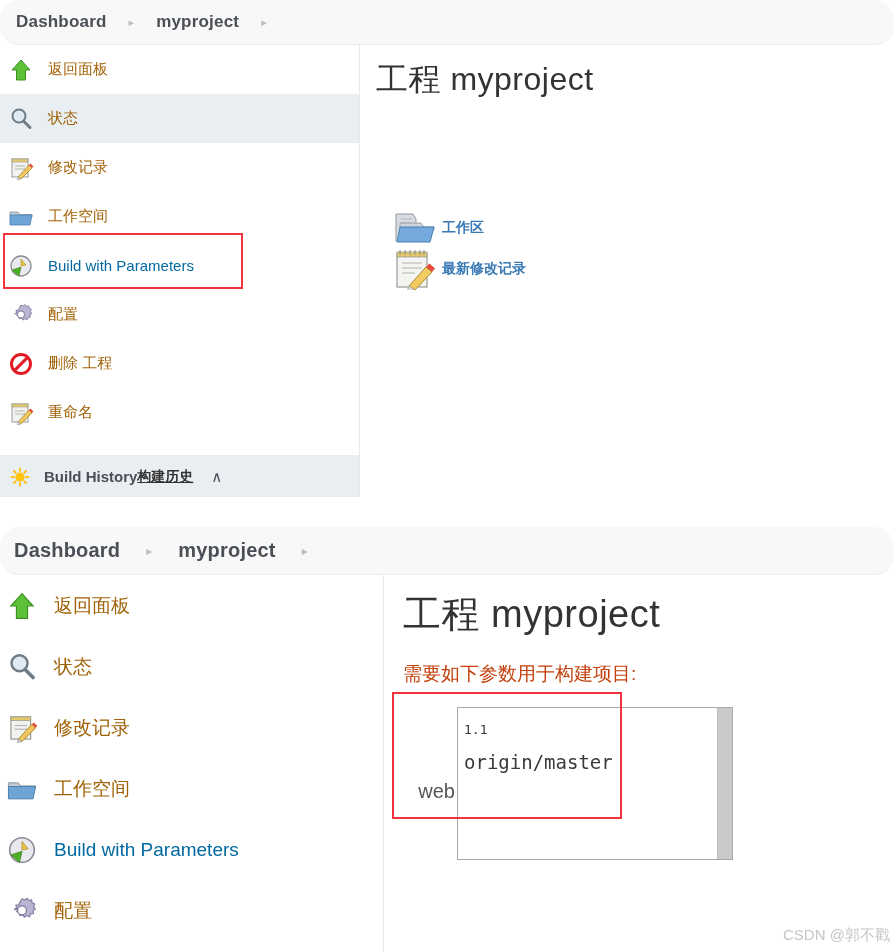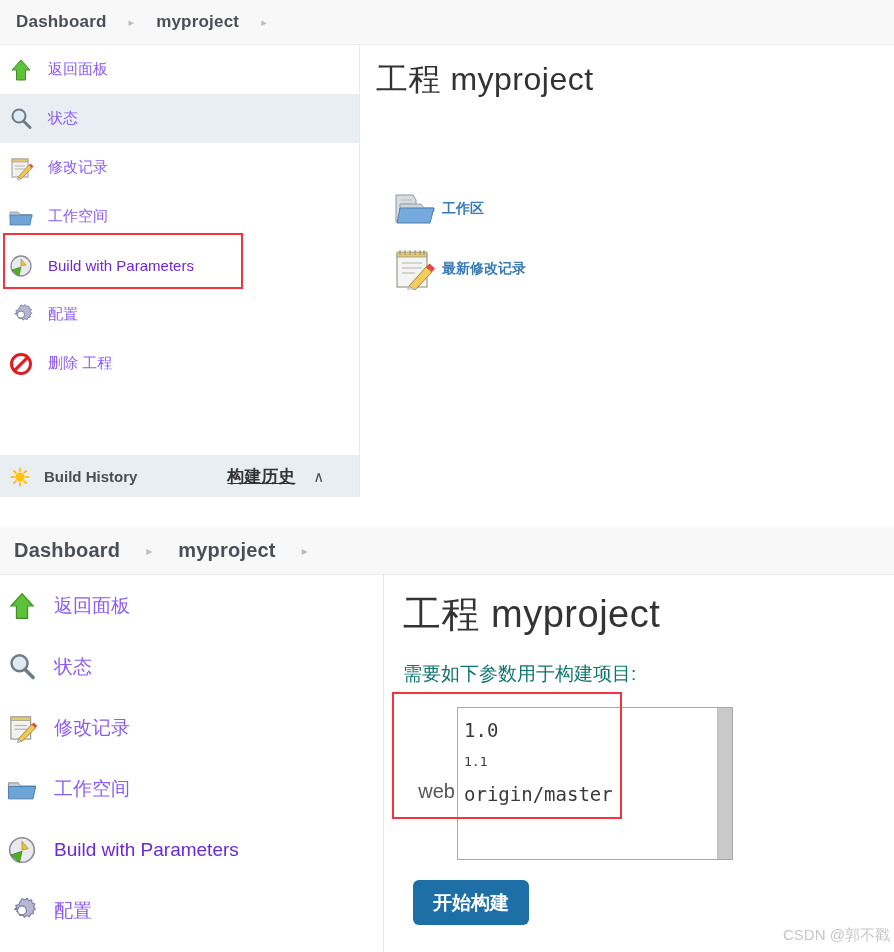--- a/index.html
+++ b/index.html
@@ -12,53 +12,54 @@
     position:relative;
   }
   .panel{position:absolute;left:0;width:894px;background:#fff;overflow:hidden;}
 
   
   .crumbbar{
     background:#f8f8f8;
     border-bottom:1px solid #ececec;
     display:flex;align-items:center;
     box-sizing:border-box;
+    border-radius:20px;
   }
   .crumb{
     color:#4a4f55;font-weight:bold;letter-spacing:.2px;
     white-space:nowrap;
   }
   .crumb-sep{
     color:#b9bcc0;display:inline-block;
   }
 
   
   .side{position:absolute;left:0;top:0;box-sizing:border-box;background:#fff;}
   .side-divider{position:absolute;top:0;width:1px;background:#e9e9e9;}
   .srow{
     display:flex;align-items:center;
     box-sizing:border-box;
     background:#fff;
     white-space:nowrap;
   }
   .srow.sel{background:#e8eef2;}
-  .srow .lbl{color:#8b5cf6;}
-  .srow.en .lbl{color:#6d28d9;}
+  .srow .lbl{color:#a16207;}
+  .srow.en .lbl{color:#0369a1;}
   .ico{flex:none;display:inline-block;position:relative;}
 
   
   .main{position:absolute;box-sizing:border-box;}
   .h1{
     color:#333;font-weight:normal;white-space:nowrap;letter-spacing:.5px;
   }
   .h2{color:#333;font-weight:bold;white-space:nowrap;}
   .link{color:#3a7ab5;font-weight:bold;text-decoration:none;white-space:nowrap;}
   .linkrow{display:flex;align-items:center;}
 
-  .desc{color:#0f766e;white-space:nowrap;}
+  .desc{color:#c2410c;white-space:nowrap;}
 
   
   .paramrow{display:flex;align-items:center;}
   .paramlabel{color:#555;font-family:"Liberation Sans","DejaVu Sans",sans-serif;}
   .listbox{
     border:1px solid #a8a8a8;background:#fff;
     box-sizing:border-box;position:relative;overflow:hidden;
   }
   .listbox .opt{
     font-family:"DejaVu Sans Mono","Liberation Mono",monospace;
@@ -167,49 +168,63 @@
     <div class="srow" style="height:49px;padding-left:8px;">
       <span class="ico" style="width:26px;height:26px;">
         <svg width="26" height="26" viewBox="0 0 26 26">
           <circle cx="13" cy="13" r="9.5" fill="#ffffff" stroke="#e01b24" stroke-width="3"></circle>
           <line x1="6.6" y1="19.4" x2="19.4" y2="6.6" stroke="#e01b24" stroke-width="3"></line>
         </svg>
       </span>
       <span class="lbl" style="font-size:15px;margin-left:14px;">删除 工程</span>
     </div>
 
+    <div class="srow" style="height:49px;padding-left:8px;">
+      <span class="ico" style="width:26px;height:26px;">
+        <svg width="26" height="26" viewBox="0 0 26 26">
+          <rect x="4" y="4" width="16" height="18" fill="#f2f2f0" stroke="#9a9a96" stroke-width="1"></rect>
+          <rect x="4" y="4" width="16" height="3" fill="#e3c96a" stroke="#9a9a96" stroke-width="0.6"></rect>
+          <line x1="7" y1="11" x2="17" y2="11" stroke="#b6b6b2" stroke-width="1"></line>
+          <line x1="7" y1="14" x2="17" y2="14" stroke="#b6b6b2" stroke-width="1"></line>
+          <path d="M10 22 L21 10 L24 13 L13 24 Z" fill="#f0c75e" stroke="#a98a2e" stroke-width="0.8"></path>
+          <path d="M10 22 L13 24 L9.2 24.8 Z" fill="#d8d8d8" stroke="#9a9a96" stroke-width="0.6"></path>
+          <path d="M21 10 L24 13 L25.4 11.4 L22.6 8.6 Z" fill="#e14b3b"></path>
+        </svg>
+      </span>
+      <span class="lbl" style="font-size:15px;margin-left:14px;">重命名</span>
+    </div>
 
     <div class="srow sel" style="position:absolute;left:0;top:410px;width:360px;height:43px;padding-left:10px;">
       <span class="ico" style="width:20px;height:20px;">
         <svg width="20" height="20" viewBox="0 0 20 20">
           <circle cx="10" cy="10" r="4.6" fill="#ffc20e"></circle>
           <g stroke="#ffc20e" stroke-width="2" stroke-linecap="round">
             <line x1="10" y1="1.6" x2="10" y2="4"></line>
               <line x1="10" y1="16" x2="10" y2="18.4"></line>
             <line x1="1.6" y1="10" x2="4" y2="10"></line>
               <line x1="16" y1="10" x2="18.4" y2="10"></line>
             <line x1="4" y1="4" x2="5.7" y2="5.7"></line>
               <line x1="14.3" y1="14.3" x2="16" y2="16"></line>
             <line x1="16" y1="4" x2="14.3" y2="5.7"></line>
               <line x1="5.7" y1="14.3" x2="4" y2="16"></line>
           </g>
         </svg>
       </span>
       <span class="lbl" style="font-size:15px;margin-left:14px;font-weight:bold;color:#4a4f55;">Build History</span>
-      <span class="annot" style="font-size:17px;margin-left:90px;">构建历史</span>
+      <span class="annot" style="font-size:14px;">构建历史</span>
       <span class="chev" style="font-size:15px;margin-left:18px;">∧</span>
     </div>
 
     <div class="side-divider" style="left:359px;height:453px;"></div>
   </div>
 
   <div class="main" style="left:361px;top:45px;width:533px;height:453px;">
     <div class="h1" style="position:absolute;left:15px;top:13px;font-size:32px;">工程 myproject</div>
 
-    <div class="linkrow" style="position:absolute;left:32px;top:144px;">
+    <div class="linkrow" style="position:absolute;left:32px;top:163px;">
       <span class="ico" style="width:44px;height:40px;">
         <svg width="44" height="40" viewBox="0 0 44 40">
           <path d="M3 6 L20 6 L23 11 L23 33 L3 33 Z" fill="#d9dde1" stroke="#8c959d" stroke-width="1"></path>
           <line x1="8" y1="11" x2="19" y2="11" stroke="#b3b9bf" stroke-width="1"></line>
           <line x1="8" y1="15" x2="19" y2="15" stroke="#b3b9bf" stroke-width="1"></line>
           <path d="M7 15 L28 15 L31 19 L41 19 L41 22 L7 22 Z" fill="#cfd6dc" stroke="#8c959d" stroke-width="0.8"></path>
           <path d="M7 19 L41 19 L37 34 L4 34 Z" fill="#76a9dd" stroke="#4a7fae" stroke-width="1"></path>
         </svg>
       </span>
       <span class="link" style="font-size:14px;margin-left:5px;">工作区</span>
@@ -330,26 +345,24 @@
   <div class="main" style="left:385px;top:48px;width:509px;height:377px;">
 
     <div class="h1" style="position:absolute;left:18px;top:14px;font-size:38px;">工程 myproject</div>
 
     <div class="desc" style="position:absolute;left:18px;top:86px;font-size:19px;">需要如下参数用于构建项目:</div>
 
     <div class="paramrow" style="position:absolute;left:18px;top:132px;">
       <span class="paramlabel" style="font-size:20px;line-height:1;padding-top:14px;width:52px;text-align:right;">web</span>
 
       <div class="listbox" style="width:276px;height:153px;margin-left:2px;padding:6px 0 0 6px;">
-        <div class="opt" style="font-size:19px;line-height:32px;">1.0</div>
         <div class="opt" style="font-size:13px;line-height:32px;">1.1</div>
         <div class="opt" style="font-size:19px;line-height:32px;">origin/master</div>
         <div class="lb-scroll"></div>
       </div>
     </div>
 
-    <button class="btn" style="position:absolute;left:28px;top:305px;width:116px;height:45px;font-size:19px;">开始构建</button>
   </div>
 
   <div class="redbox" style="left:392px;top:165px;width:230px;height:127px;"></div>
 </div>
 
 <div class="wm" style="left:783px;top:926px;font-size:15px;">CSDN @郭不戳</div>
 
 </body></html>

